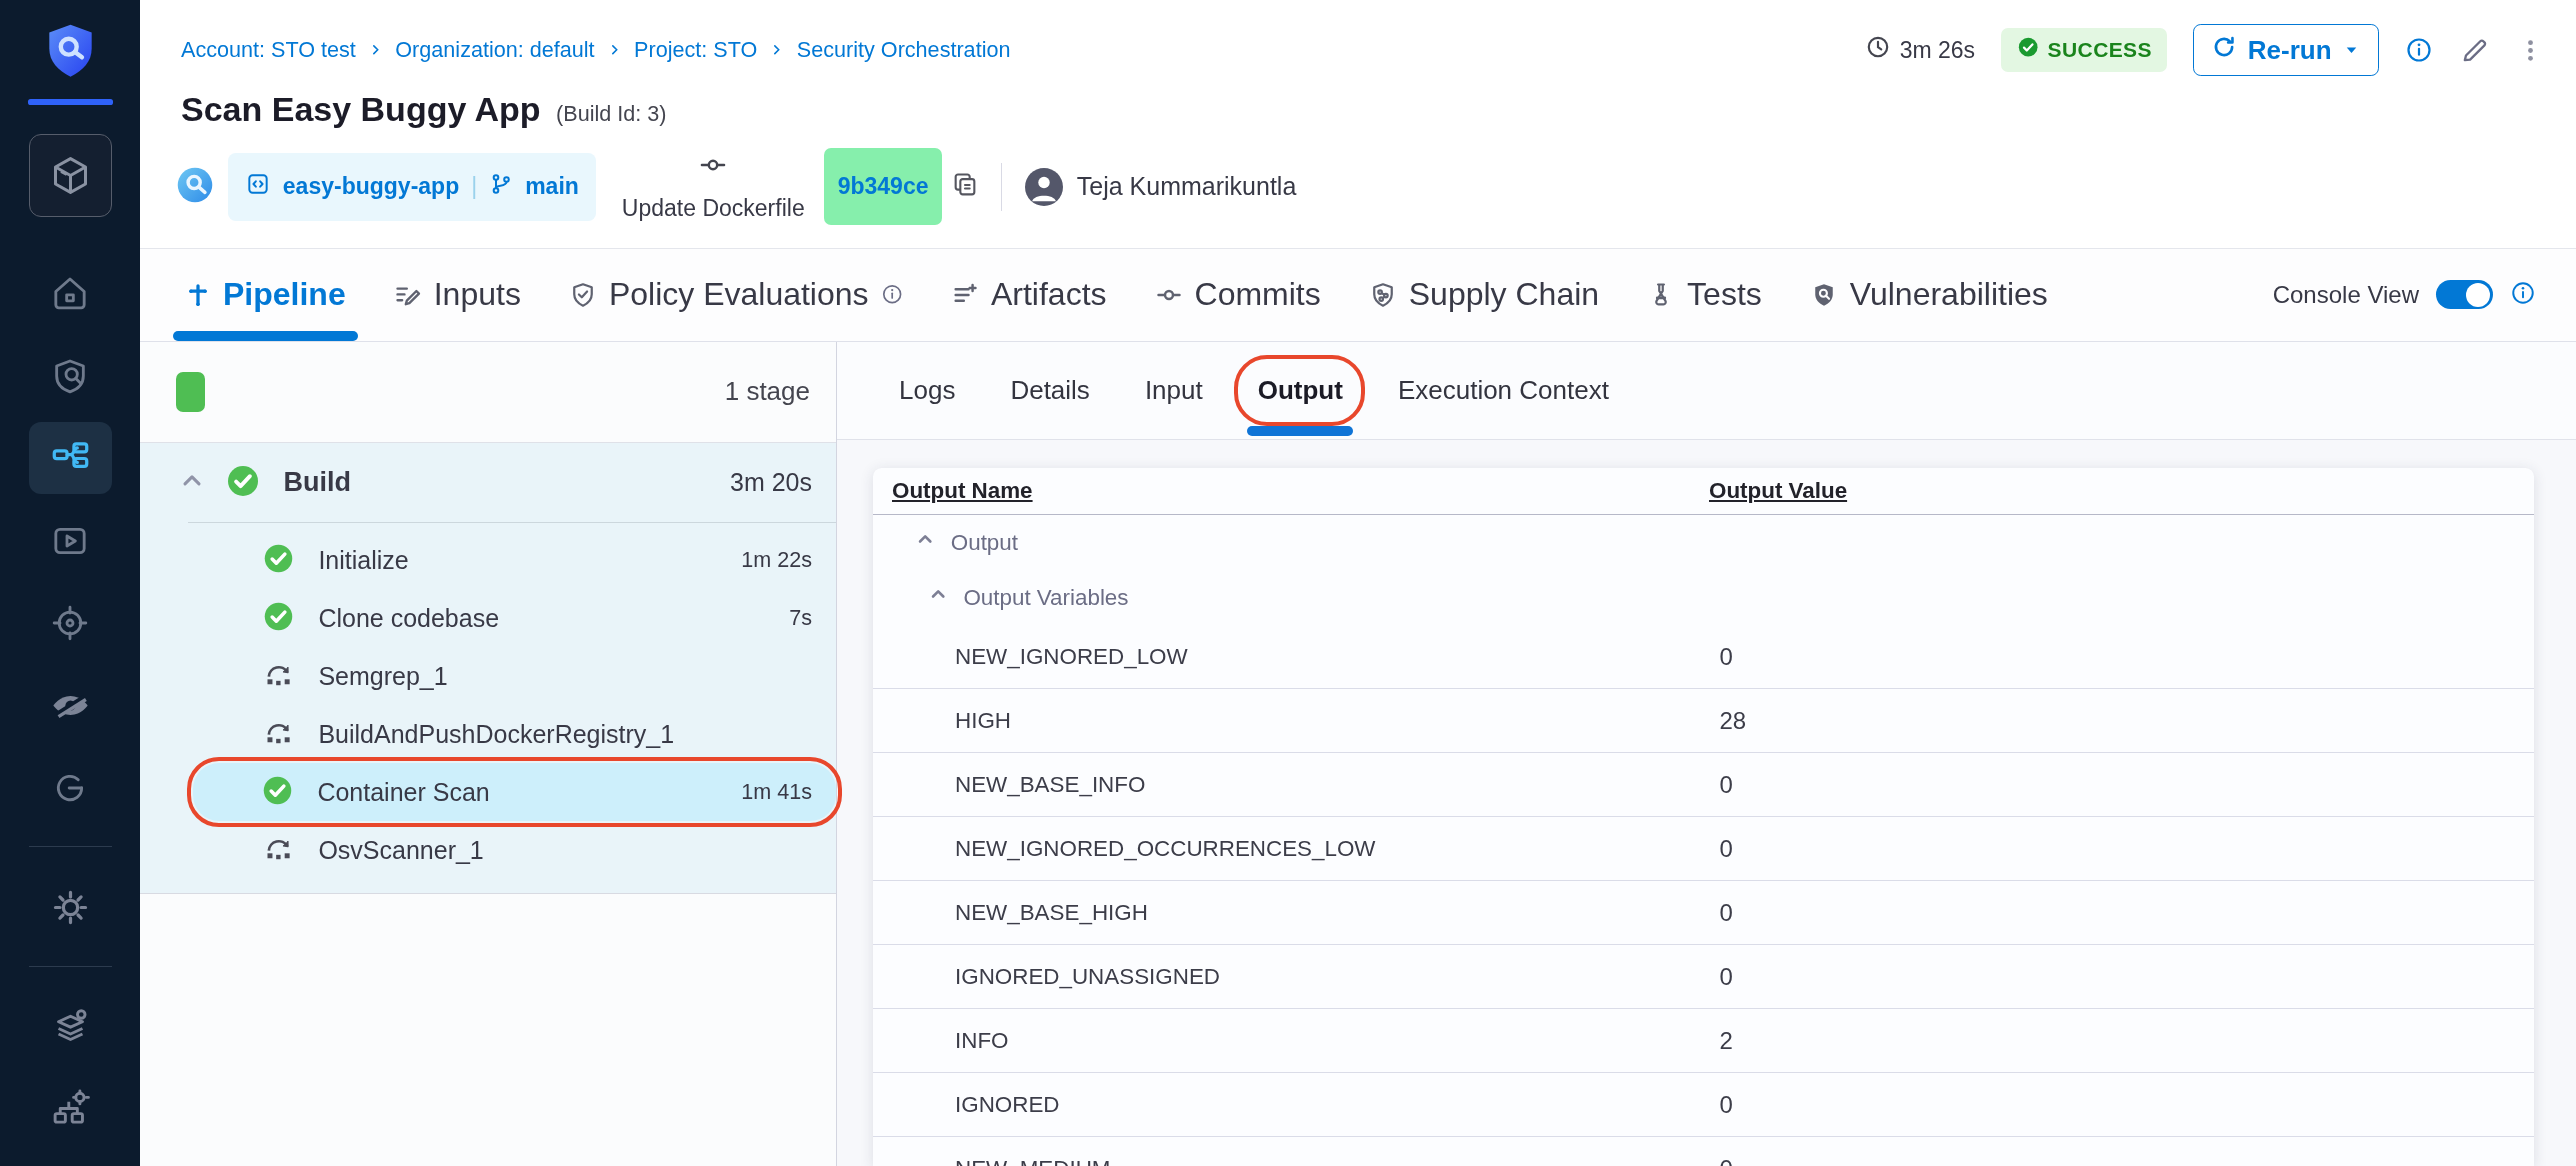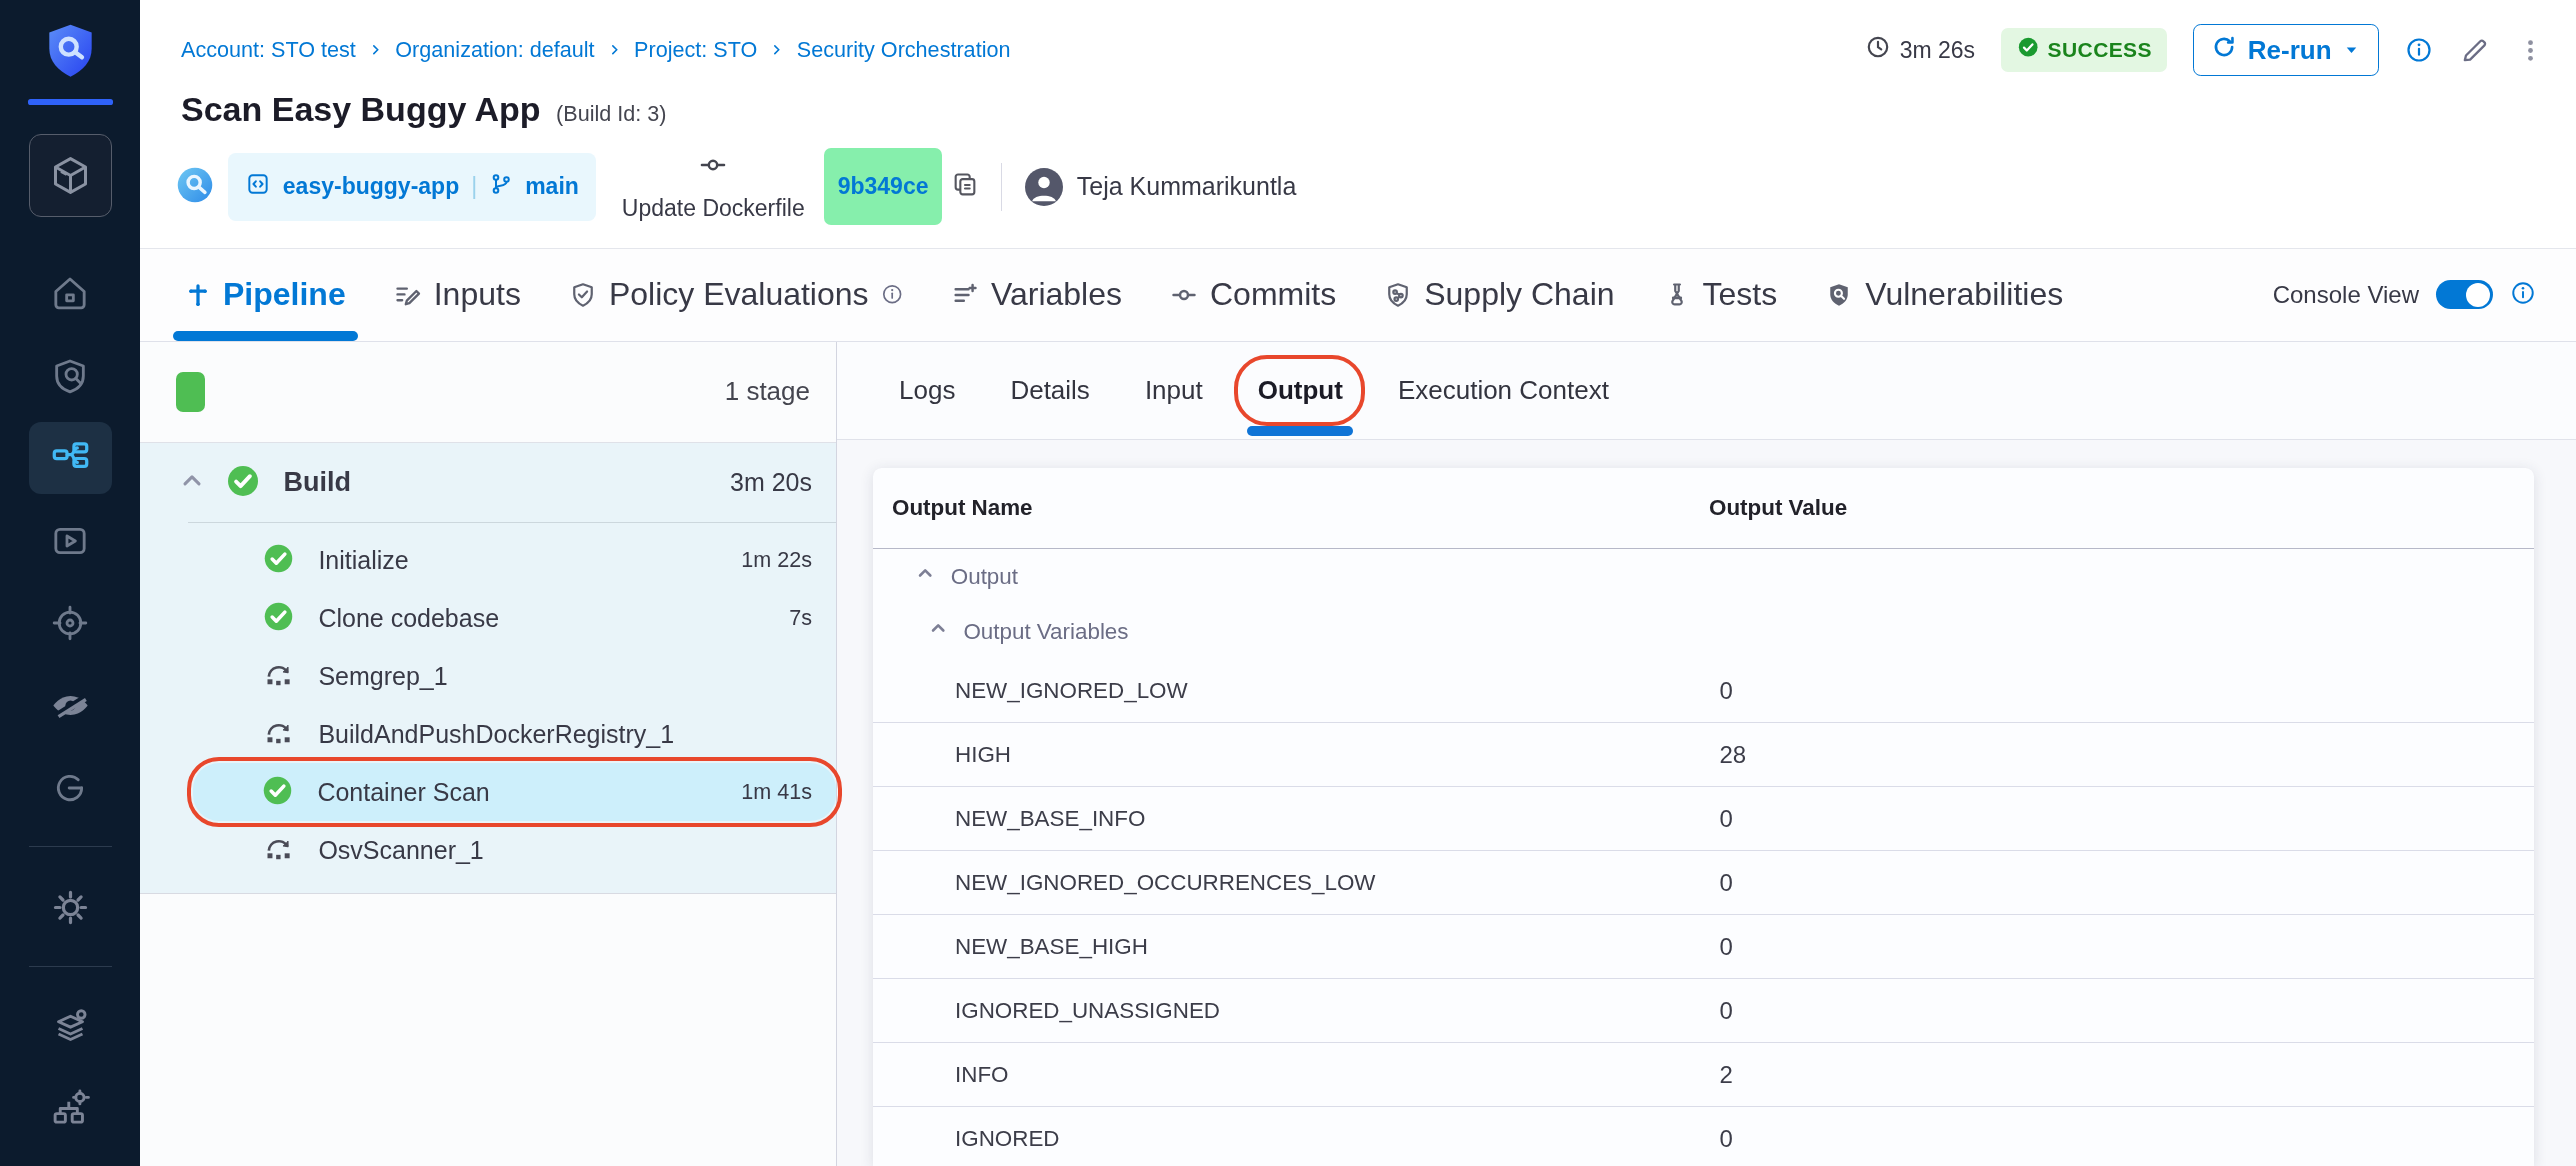--- a/index.html
+++ b/index.html
@@ -78,21 +78,21 @@
   .right-panel { flex:1; display:flex; flex-direction:column; min-width:0; background:#f7f8fb; }
   .dtabs { height:98px; background:#fbfcfe; display:flex; align-items:center; padding-left:62px; gap:55px; border-bottom:0.9px solid #e0e2ea; flex-shrink:0; }
   .dtab { height:100%; display:flex; align-items:center; position:relative; font-size:26px; color:#33343f; cursor:pointer; }
   .dtab.active { font-weight:bold; color:#1b1b26; }
   .dtab.active::after { content:''; position:absolute; left:-10.4px; right:-10.4px; bottom:2.6px; height:9.5px; border-radius:5.2px; background:#0f74d6; }
   .dtab.annotated::before { content:''; position:absolute; top:13px; bottom:13px; left:-24px; right:-22.4px; border:4.3px solid #e8472c; border-radius:33px; }
 
   .card-area { flex:1; padding:28.5px 42px 0 36px; min-height:0; }
   .card { background:#fcfdff; border-radius:8.6px 8.6px 0 0; box-shadow:0 2.6px 14px rgba(40,50,80,0.13); height:100%; overflow:hidden; }
   .t-row { display:grid; grid-template-columns:817px 1fr; align-items:center; padding-left:19px; }
-  .t-head { height:81px; border-bottom:0.9px solid #b6b8c8; font-size:22.4px; font-weight:bold; color:#22222a; }
+  .t-head { height:47px; border-bottom:0.9px solid #b6b8c8; font-size:22.4px; font-weight:bold; color:#22222a;text-decoration:underline; }
   .t-group { height:55px; color:#6b6d85; font-size:22.4px; }
   .t-group .g-inner { display:flex; align-items:center; gap:14px; }
   .g1 { padding-left:22.4px; }
   .g2 { padding-left:35px; }
   .t-data { height:64px; border-bottom:0.9px solid #dadce8; }
   .t-data .cell-name { padding-left:63px; font-size:22.4px; color:#3c3d49; }
   .t-data .cell-val, .val-pad { padding-left:10.4px; font-size:24px; color:#3c3d49; }
 </style>
 </head>
 <body>
@@ -384,21 +384,21 @@
               <circle cx="12" cy="7.6" r="1.2" fill="#6b6d85" stroke="none"></circle>
             </svg></span>
       </div>
       <div class="mtab">
         <span class="ticon">
             <svg width="28" height="28" viewBox="0 0 24 24" fill="none" stroke="currentColor" stroke-width="2.1" stroke-linecap="round">
               <path d="M4 7h11M4 12h11M4 17h7"></path>
               <path d="M18.5 3.5v5M16 6h5"></path>
             </svg>
           </span>
-        <span>Variables</span>
+        <span>Artifacts</span>
       </div>
       <div class="mtab">
         <span class="ticon">
             <svg width="28" height="28" viewBox="0 0 24 24" fill="none" stroke="currentColor" stroke-width="2.1" stroke-linecap="round">
               <circle cx="12" cy="12" r="3.4"></circle>
               <path d="M3 12h5M16 12h5"></path>
             </svg>
           </span>
         <span>Commits</span>
       </div>

